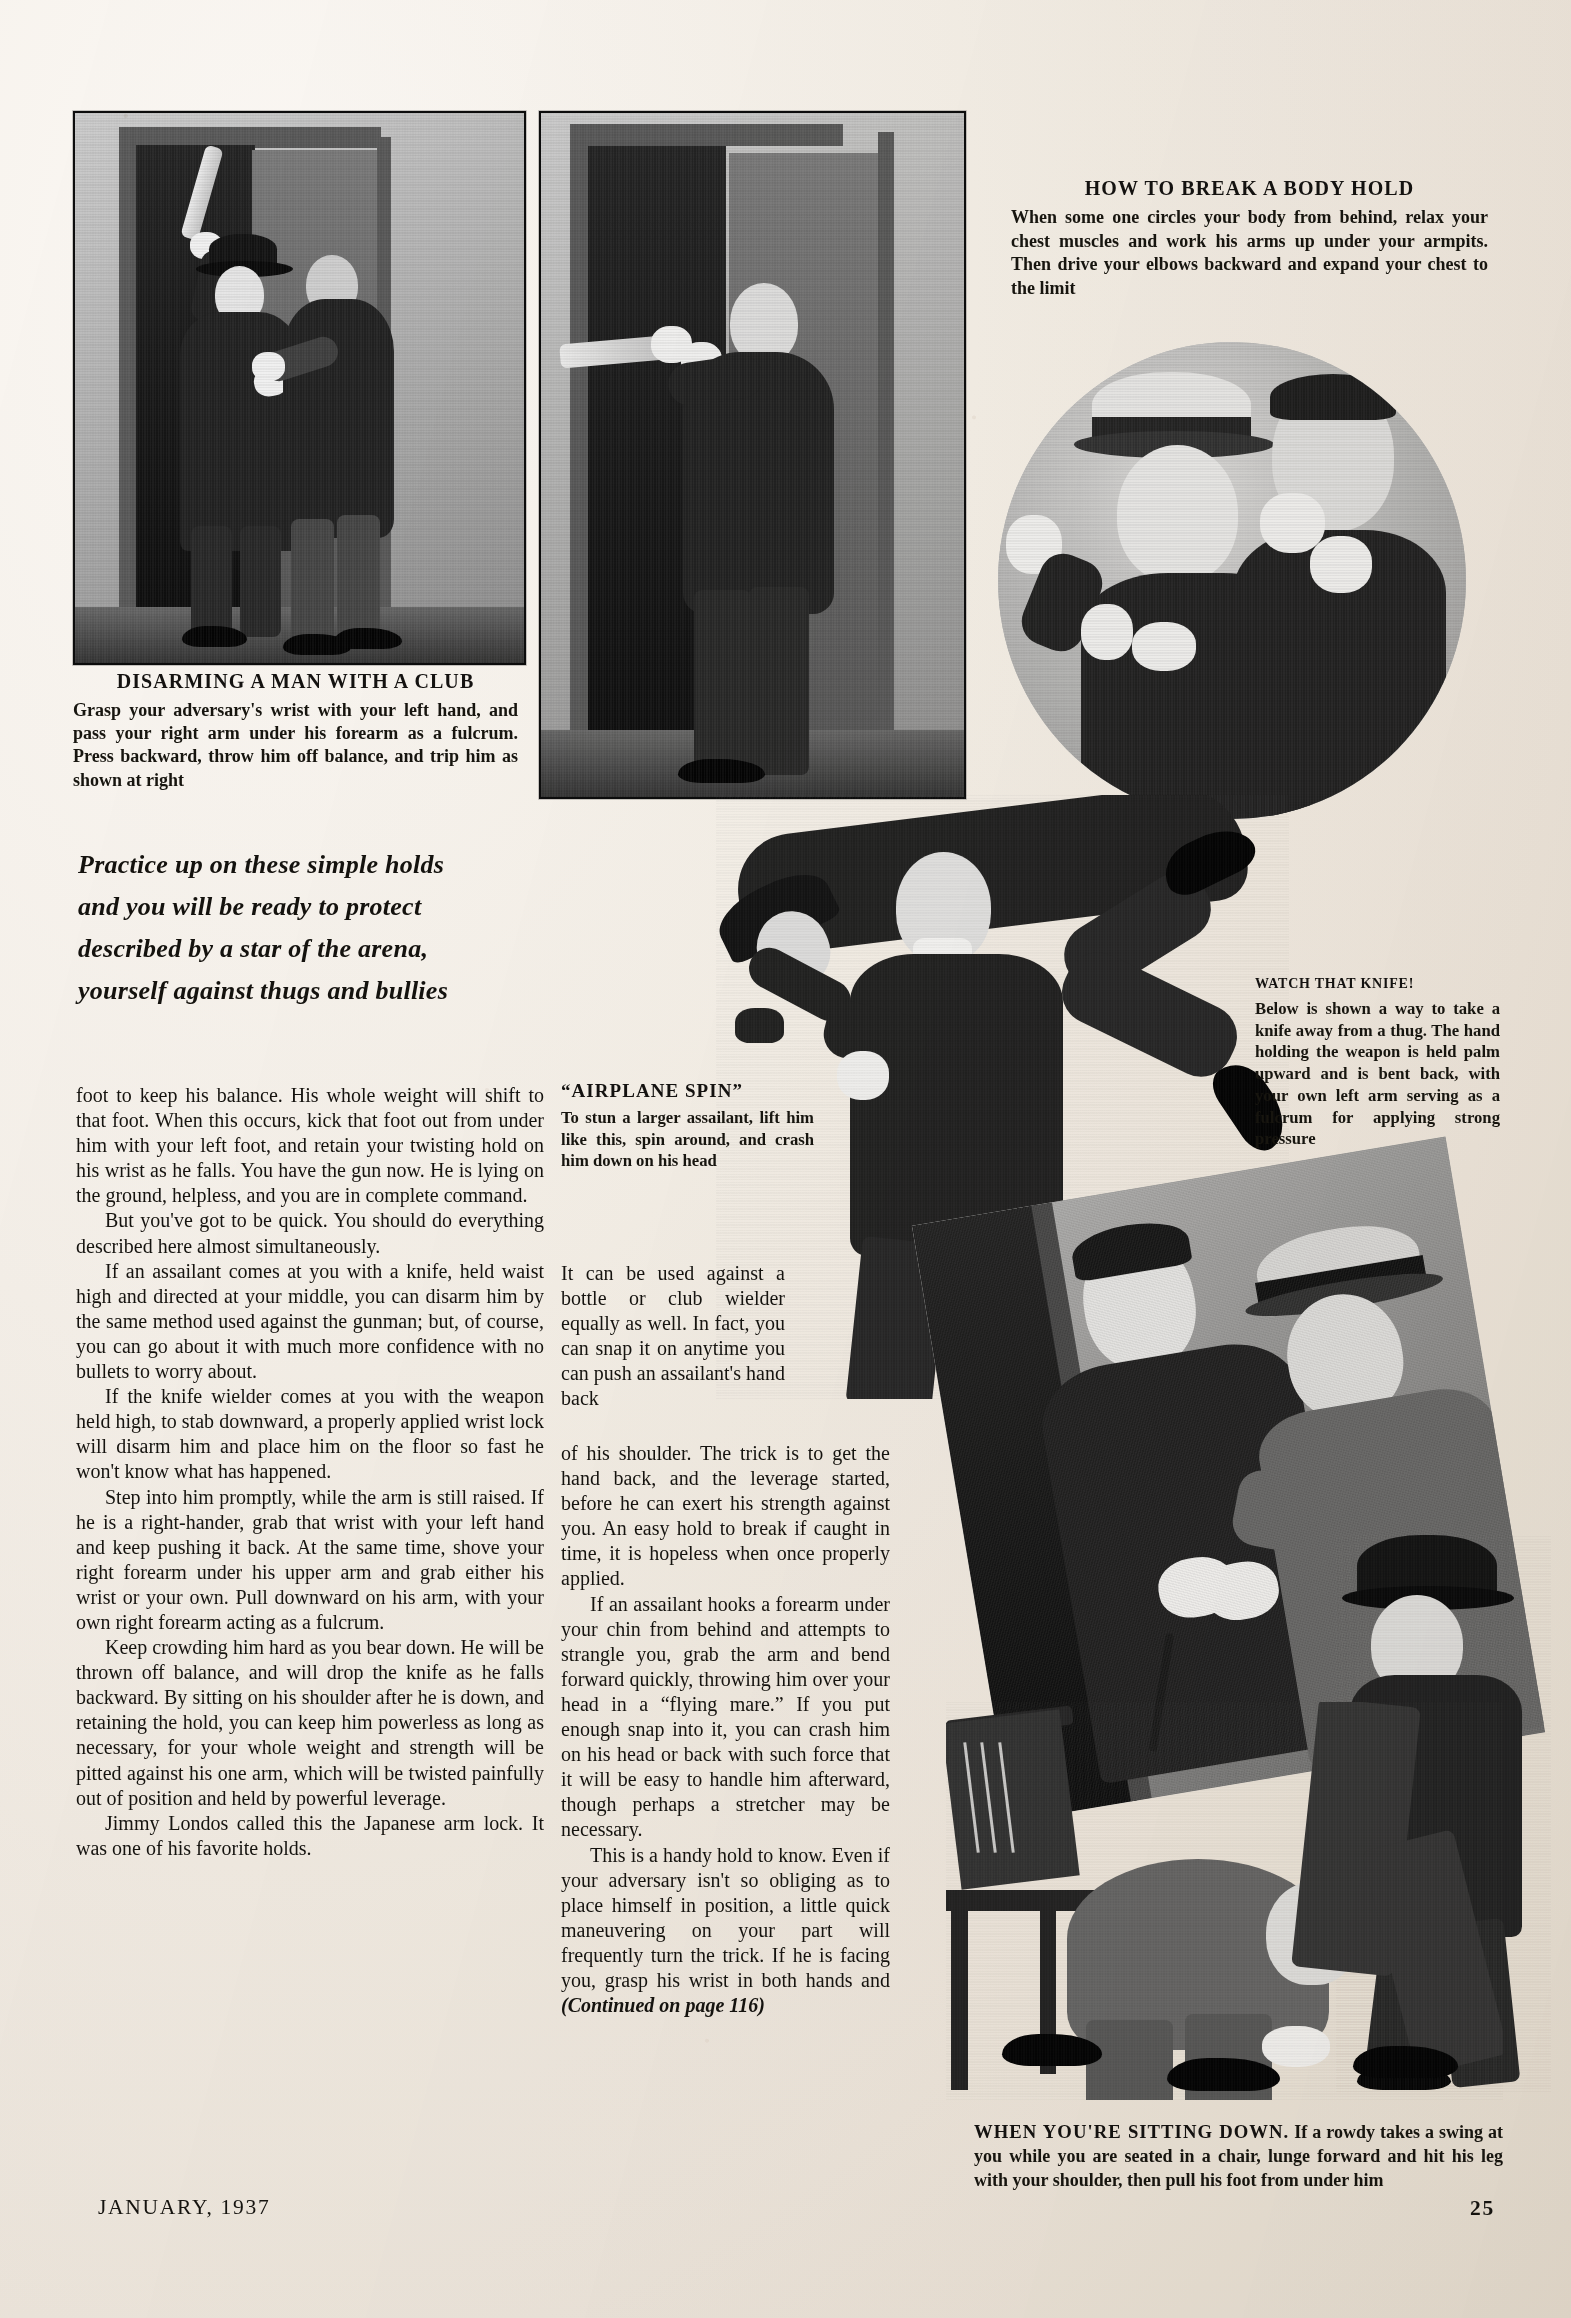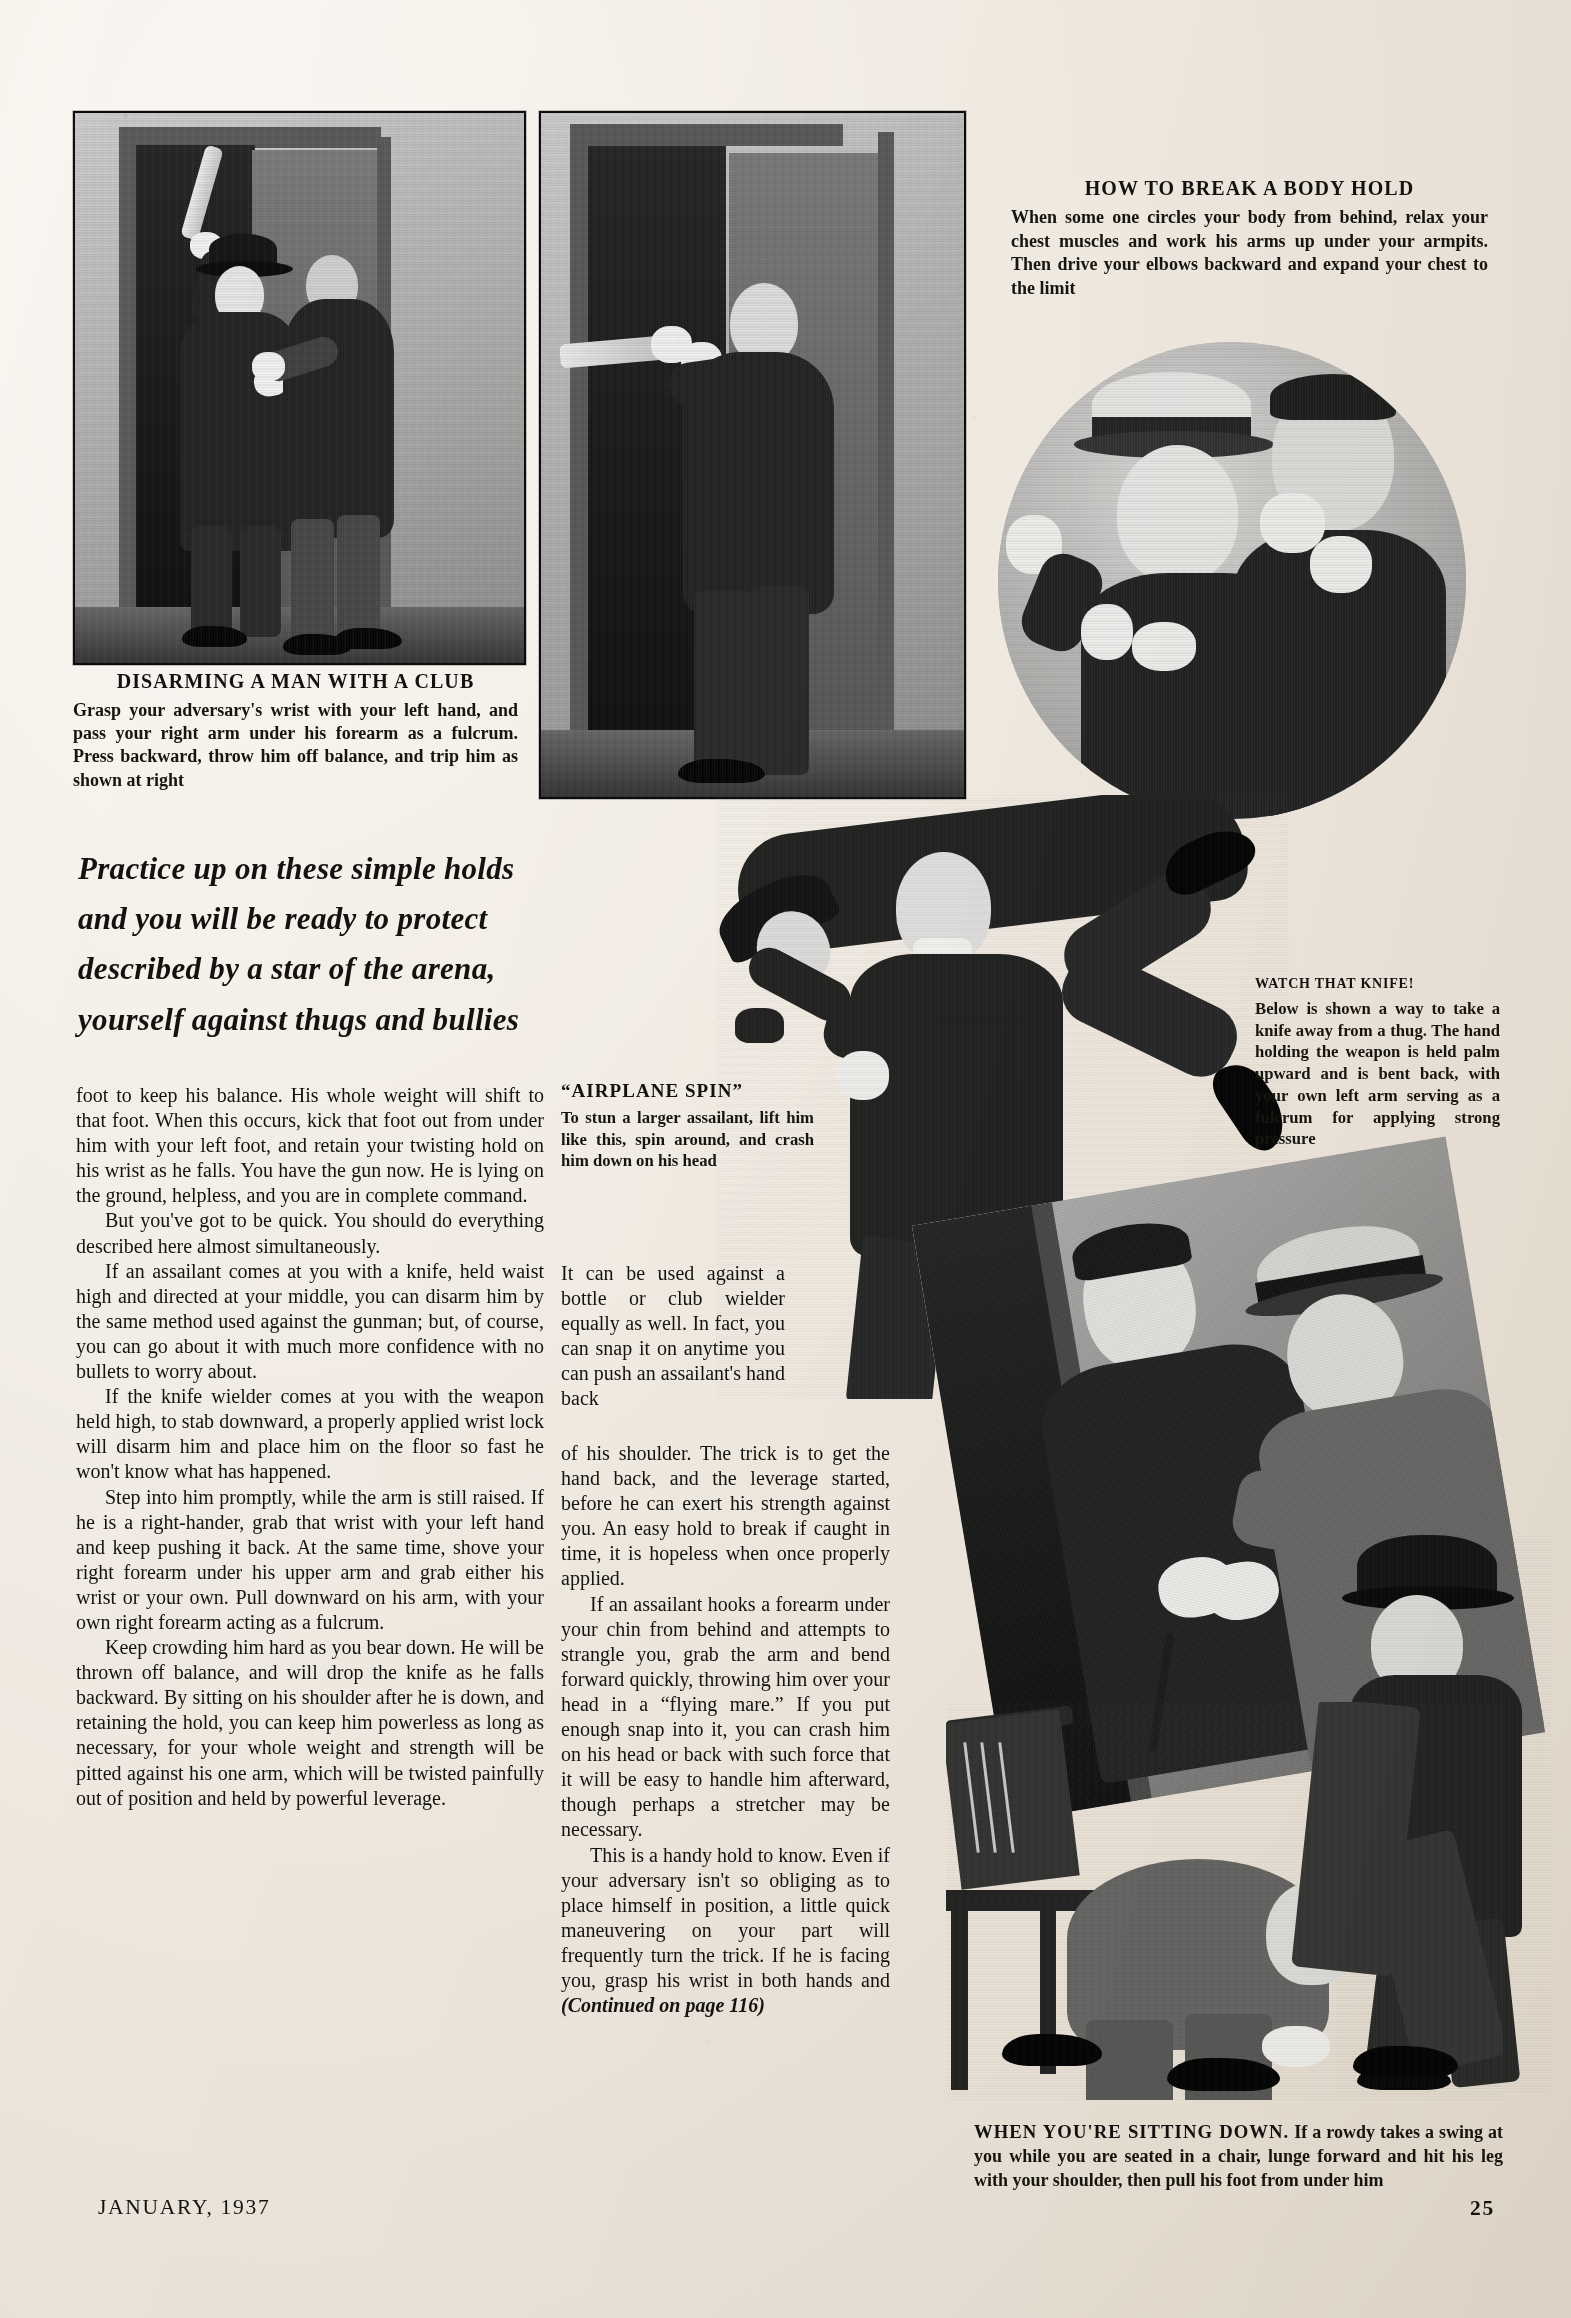--- a/index.html
+++ b/index.html
@@ -163,21 +163,21 @@
     <div class="hand" style="left:134px;top:280px;width:64px;height:49px;"></div>
 
     <div class="head" style="left:274px;top:38px;width:122px;height:151px;background:#ddd8cd;"></div>
     <div style="position:absolute;left:272px;top:32px;width:126px;height:46px;background:#262420;border-radius:50% 50% 16% 16%;"></div>
     <div class="man" style="left:235px;top:188px;width:213px;height:286px;"></div>
     <div class="hand" style="left:262px;top:151px;width:65px;height:60px;"></div>
     <div class="hand" style="left:312px;top:194px;width:62px;height:57px;"></div>
     <div class="grain"></div>
   </div>
 
-  <div class="deck" style="position:absolute;left:78px;top:844px;width:612px;font-size:31px;line-height:1.62;">
+  <div class="deck" style="position:absolute;left:78px;top:844px;width:612px;font-size:26px;line-height:1.62;">
     <p>Practice  up  on  these  simple  holds</p>
     <p>and  you  will  be  ready  to  protect</p>
     <p>described  by  a  star  of  the  arena,</p>
     <p>yourself  against  thugs  and  bullies</p>
   </div>
 
   <div class="photo" style="left:716px;top:795px;width:573px;height:604px;background:transparent;">
 
     <div class="man" style="left:20.7px;top:14.3px;width:509px;height:119px;border-radius:56px 72px 32px 32px;transform:rotate(-7deg);"></div>
     <div class="hat" style="left:0px;top:89px;width:119px;height:59px;transform:rotate(-26deg);"></div>
@@ -268,20 +268,21 @@
     <div class="grain" style="opacity:.5;"></div>
   </div>
 
   <div class="body-col" style="position:absolute;left:76px;top:1083px;width:468px;font-size:20px;line-height:1.255;">
     <p class="first">foot to keep his balance. His whole weight will shift to that foot. When this occurs, kick that foot out from under him with your left foot, and retain your twisting hold on his wrist as he falls. You have the gun now. He is lying on the ground, helpless, and you are in complete command.</p>
     <p>But you've got to be quick. You should do everything described here almost simultaneously.</p>
     <p>If an assailant comes at you with a knife, held waist high and directed at your middle, you can disarm him by the same method used against the gunman; but, of course, you can go about it with much more confidence with no bullets to worry about.</p>
     <p>If the knife wielder comes at you with the weapon held high, to stab downward, a properly applied wrist lock will disarm him and place him on the floor so fast he won't know what has happened.</p>
     <p>Step into him promptly, while the arm is still raised. If he is a right-hander, grab that wrist with your left hand and keep pushing it back. At the same time, shove your right forearm under his upper arm and grab either his wrist or your own. Pull downward on his arm, with your own right forearm acting as a fulcrum.</p>
     <p>Keep crowding him hard as you bear down. He will be thrown off balance, and will drop the knife as he falls backward. By sitting on his shoulder after he is down, and retaining the hold, you can keep him powerless as long as necessary, for your whole weight and strength will be pitted against his one arm, which will be twisted painfully out of position and held by powerful leverage.</p>
+    <p>Jimmy Londos called this the Japanese arm lock. It was one of his favorite holds.</p>
   </div>
 
   <div class="body-col" style="position:absolute;left:561px;top:1261px;width:224px;font-size:20px;line-height:1.255;">
     <p class="first">It can be used against a bottle or club wielder equally as well. In fact, you can snap it on anytime you can push an assailant's hand back</p>
   </div>
 
   <div class="body-col" style="position:absolute;left:561px;top:1441px;width:329px;font-size:20px;line-height:1.255;">
     <p class="first">of his shoulder. The trick is to get the hand back, and the leverage started, before he can exert his strength against you. An easy hold to break if caught in time, it is hopeless when once properly applied.</p>
     <p>If an assailant hooks a forearm under your chin from behind and attempts to strangle you, grab the arm and bend forward quickly, throwing him over your head in a “flying mare.” If you put enough snap into it, you can crash him on his head or back with such force that it will be easy to handle him afterward, though perhaps a stretcher may be necessary.</p>
     <p><span>This is a handy hold to know. Even if your adversary isn't so obliging as to place himself in position, a little quick maneuvering on your part will frequently turn the trick. If he is facing you, grasp his wrist in both hands and </span><span style="font-style:italic;font-weight:600;">(Continued on page 116)</span></p>

